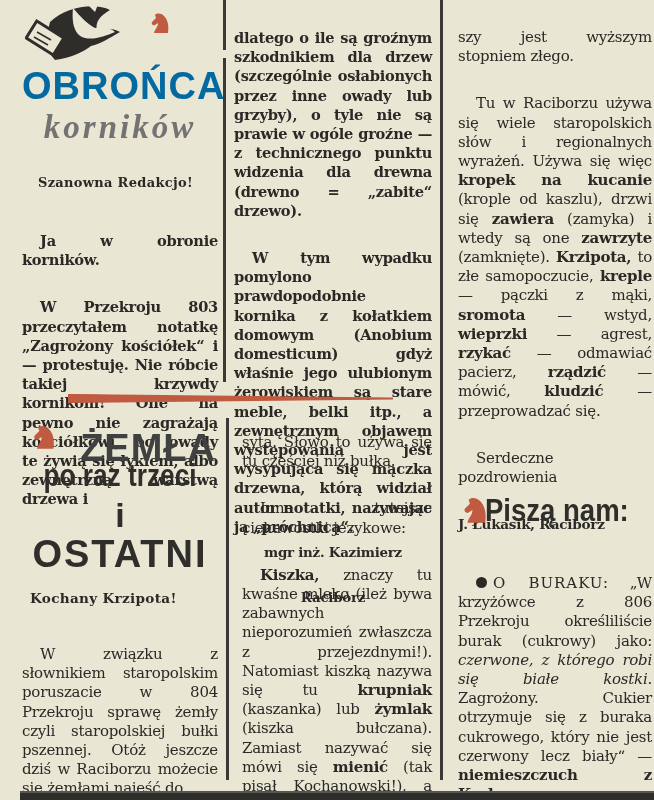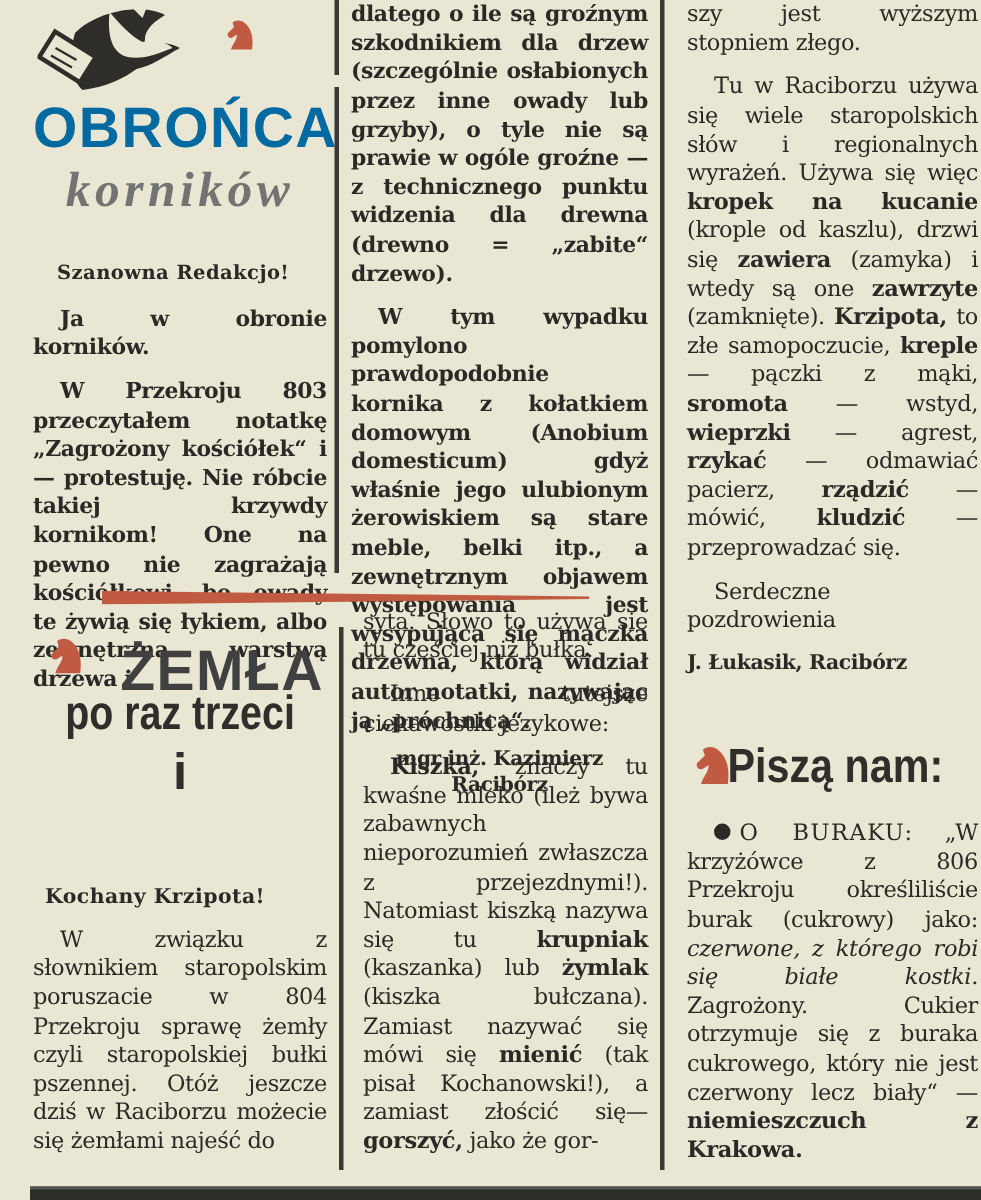--- a/index.html
+++ b/index.html
@@ -6,21 +6,21 @@
   html, body { width: 654px; height: 800px; overflow: hidden; }
   body {
     background: #e9e6d3;
     color: #2a2926;
     font-family: "DejaVu Serif", "Liberation Serif", serif;
     position: relative;
   }
   .page { position: absolute; left: 0; top: 0; width: 654px; height: 800px; }
 
   .col { position: absolute; font-size: 14.6px; line-height: 19.2px; letter-spacing: -0.25px; }
-  .col p { text-align: justify; }
+  .col p { text-align: justify; margin-top: 28px; }
   .indent { text-indent: 18px; }
   .gap { margin-top: 10px; }
   .b { font-weight: bold; }
   .i { font-style: italic; }
   .slab { font-family: "DejaVu Serif", serif; font-weight: bold; }
 
   .vrule { position: absolute; width: 2.5px; background: #3a3935; }
 
   
   .bird { position: absolute; left: 25px; top: 2px; width: 100px; height: 62px; }
@@ -116,20 +116,21 @@
 
   <div class="red-rule" style="width:130px;"></div>
   <div style="position:absolute;left:68px;top:394px;width:325px;height:9px;background:#c05a40;clip-path:polygon(0 0, 100% 40%, 100% 60%, 0 100%);"></div>
 
   <svg class="knight" style="left:31px;top:424px;width:26px;height:26px;" viewBox="0 0 20 22">
     <path d="M4 21 L18 21 C19 14 18 8 14 4 C11 1 7 1 5 3 L6 6 L2 10 C1 12 3 14 5 13 L8 11 C8 15 5 17 4 21 Z" fill="#c05a40"></path>
   </svg>
   <div class="h-zemla">ŻEMŁA</div>
   <div class="h-poraz">po raz trzeci</div>
   <div class="h-i">i</div>
+  <div class="h-ostatni">OSTATNI</div>
 
   <div class="salute" style="left:30px;top:590px;font-size:13.6px;">Kochany Krzipota!</div>
 
   <div class="col" style="left:22px;top:617px;width:196px;font-size:15px;">
     <p class="indent">W związku z słownikiem staropolskim poruszacie w 804 Przekroju sprawę żemły czyli staropolskiej bułki pszennej. Otóż jeszcze dziś w Raciborzu możecie się żemłami najeść do</p>
   </div>
 
   <div class="vrule" style="left:226px;top:418px;height:362px;"></div>
 
   <div class="col" style="left:242px;top:405px;width:190px;font-size:15px;">

